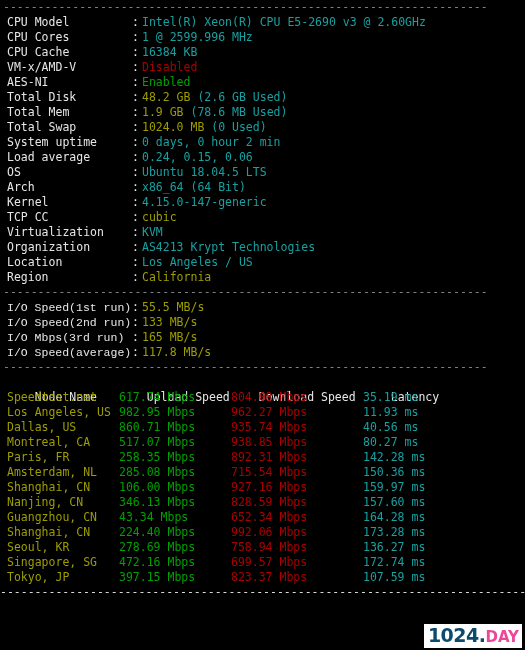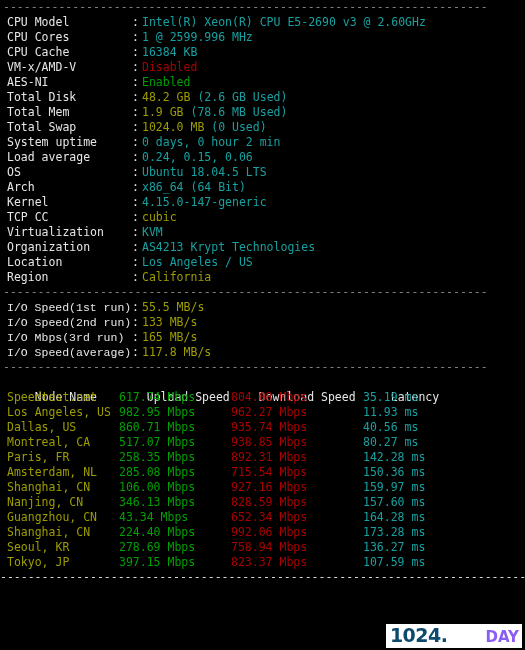--- a/index.html
+++ b/index.html
@@ -104,24 +104,23 @@
     padding: 1px 3px 1px 4px;
     font-family: "DejaVu Sans", "Liberation Sans", sans-serif;
     font-weight: bold;
     font-size: 19px;
     line-height: 20px;
     letter-spacing: -0.5px;
     white-space: nowrap;
   }
   #watermark .wm-num { color: #0c4a6e; }
   #watermark .wm-day {
-    color: #8b5cf6;
+    color: #ec4899;
     font-size: 15px;
     letter-spacing: 0px;
-    margin-left: 38px;
   }
 </style>
 </head>
 <body>
 
 <div id="terminal">
 
   <div class="sep">----------------------------------------------------------------------</div>
 
   <div id="sysinfo">
@@ -165,20 +164,21 @@
       <div class="row"><span class="tcol-node c-olive">Los Angeles, US</span><span class="tcol-up c-green">982.95 Mbps</span><span class="tcol-down c-red">962.27 Mbps</span><span class="tcol-lat c-cyan">11.93 ms</span></div>
       <div class="row"><span class="tcol-node c-olive">Dallas, US</span><span class="tcol-up c-green">860.71 Mbps</span><span class="tcol-down c-red">935.74 Mbps</span><span class="tcol-lat c-cyan">40.56 ms</span></div>
       <div class="row"><span class="tcol-node c-olive">Montreal, CA</span><span class="tcol-up c-green">517.07 Mbps</span><span class="tcol-down c-red">938.85 Mbps</span><span class="tcol-lat c-cyan">80.27 ms</span></div>
       <div class="row"><span class="tcol-node c-olive">Paris, FR</span><span class="tcol-up c-green">258.35 Mbps</span><span class="tcol-down c-red">892.31 Mbps</span><span class="tcol-lat c-cyan">142.28 ms</span></div>
       <div class="row"><span class="tcol-node c-olive">Amsterdam, NL</span><span class="tcol-up c-green">285.08 Mbps</span><span class="tcol-down c-red">715.54 Mbps</span><span class="tcol-lat c-cyan">150.36 ms</span></div>
       <div class="row"><span class="tcol-node c-olive">Shanghai, CN</span><span class="tcol-up c-green">106.00 Mbps</span><span class="tcol-down c-red">927.16 Mbps</span><span class="tcol-lat c-cyan">159.97 ms</span></div>
       <div class="row"><span class="tcol-node c-olive">Nanjing, CN</span><span class="tcol-up c-green">346.13 Mbps</span><span class="tcol-down c-red">828.59 Mbps</span><span class="tcol-lat c-cyan">157.60 ms</span></div>
       <div class="row"><span class="tcol-node c-olive">Guangzhou, CN</span><span class="tcol-up c-green">43.34 Mbps</span><span class="tcol-down c-red">652.34 Mbps</span><span class="tcol-lat c-cyan">164.28 ms</span></div>
       <div class="row"><span class="tcol-node c-olive">Shanghai, CN</span><span class="tcol-up c-green">224.40 Mbps</span><span class="tcol-down c-red">992.06 Mbps</span><span class="tcol-lat c-cyan">173.28 ms</span></div>
       <div class="row"><span class="tcol-node c-olive">Seoul, KR</span><span class="tcol-up c-green">278.69 Mbps</span><span class="tcol-down c-red">758.94 Mbps</span><span class="tcol-lat c-cyan">136.27 ms</span></div>
+      <div class="row"><span class="tcol-node c-olive">Singapore, SG</span><span class="tcol-up c-green">472.16 Mbps</span><span class="tcol-down c-red">699.57 Mbps</span><span class="tcol-lat c-cyan">172.74 ms</span></div>
       <div class="row"><span class="tcol-node c-olive">Tokyo, JP</span><span class="tcol-up c-green">397.15 Mbps</span><span class="tcol-down c-red">823.37 Mbps</span><span class="tcol-lat c-cyan">107.59 ms</span></div>
     </div>
 
   <div class="sep sep-bright">-----------------------------------------------------------------------------------</div>
 
   <div id="watermark">
     <span class="wm-num">1024.</span><span class="wm-day">DAY</span>
   </div>
 
 </div>

